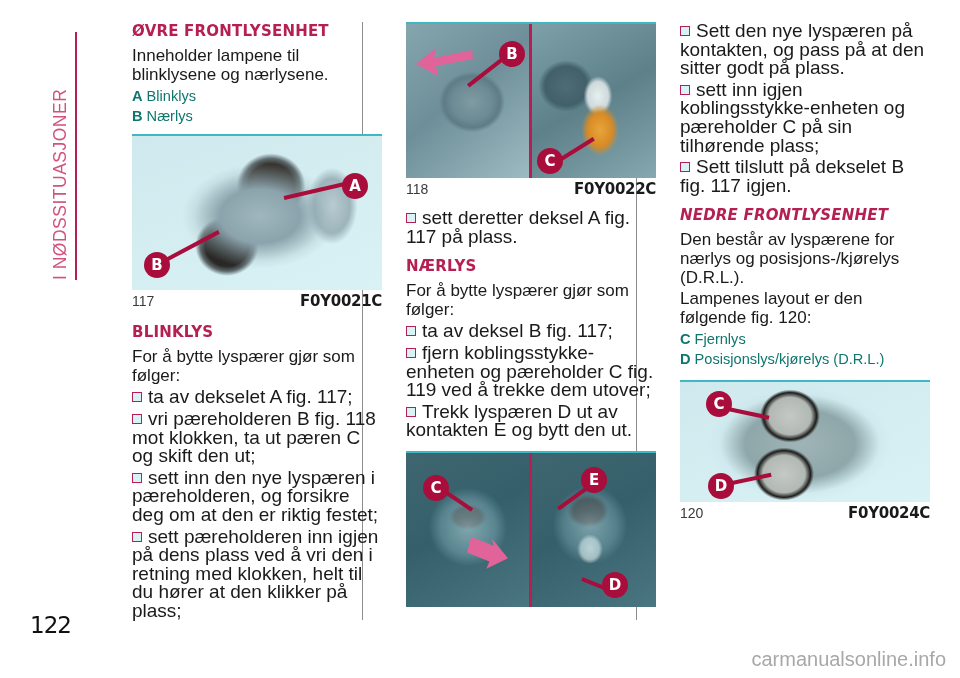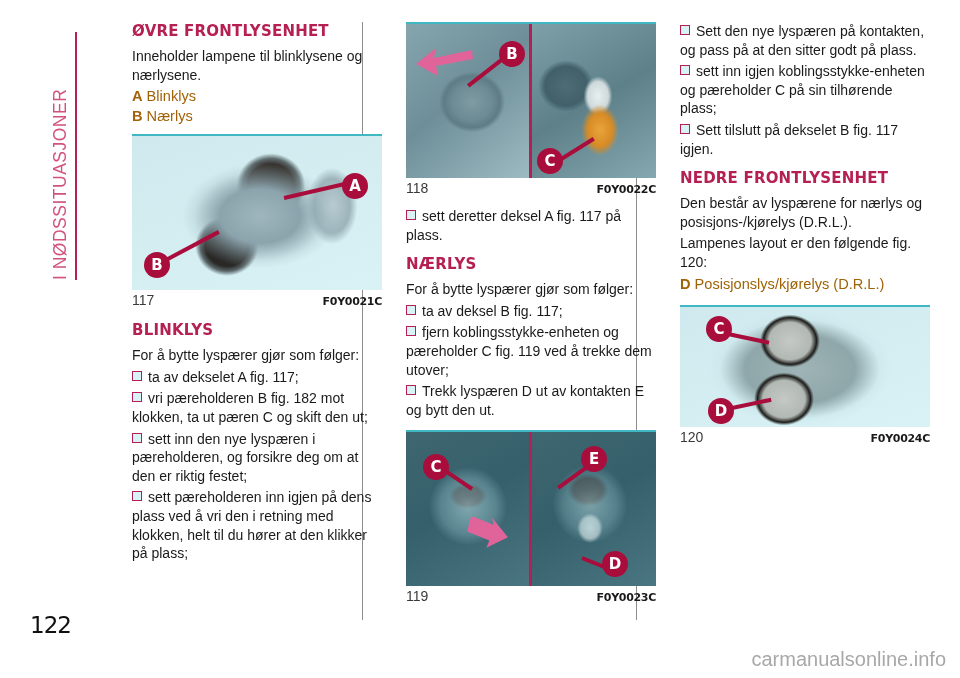--- a/index.html
+++ b/index.html
@@ -91,38 +91,38 @@
   h2.sec-title {
     margin: 0 0 7px 0;
     font-size: 15px;
     font-weight: bold;
     color: #b51f52;
     letter-spacing: 0.2px;
     font-family: "DejaVu Sans", sans-serif;
   }
   p.body {
     margin: 0 0 3px 0;
-    font-size: 14px;
+    font-size: 17px;
     line-height: 18.6px;
     color: #1a1a1a;
   }
   .legend {
     margin: 0 0 1px 0;
     font-size: 14.6px;
     line-height: 19px;
-    color: #a16207;
+    color: #0f766e;
   }
   .legend b { font-weight: bold; }
 
   
   .bullet {
     position: relative;
     margin: 0 0 3px 0;
     padding-left: 0px;
-    font-size: 14px;
+    font-size: 19px;
     line-height: 18.6px;
     color: #1a1a1a;
   }
   .bullet .sq {
     display: inline-block;
     width: 8px;
     height: 8px;
     border: 1.6px solid #b51f52;
     background: #d8f2f5;
     margin-right: 6px;
@@ -144,21 +144,21 @@
     background: #d8f2f5;
   }
   .fig-caption {
     display: flex;
     justify-content: space-between;
     align-items: baseline;
     padding-top: 2px;
   }
   .fig-num { font-size: 14px; color: #3a3a3a; }
   .fig-code {
-    font-size: 11px;
+    font-size: 15px;
     font-weight: bold;
     color: #1a1a1a;
     font-family: "DejaVu Sans", sans-serif;
     letter-spacing: -0.3px;
   }
 
   
   .callout {
     position: absolute;
     width: 26px; height: 26px;
@@ -280,21 +280,21 @@
     </div>
   </div>
 
   <h2 class="sec-title" style="margin-top:13px;">BLINKLYS</h2>
   <p class="body">For å bytte lyspærer gjør som følger:</p>
 
   <p class="bullet">
     <span class="sq"></span><span>ta av dekselet A fig. 117;</span>
   </p>
   <p class="bullet">
-    <span class="sq"></span><span>vri pæreholderen B fig. 182 mot klokken, ta ut pæren C og skift den ut;</span>
+    <span class="sq"></span><span>vri pæreholderen B fig. 118 mot klokken, ta ut pæren C og skift den ut;</span>
   </p>
   <p class="bullet">
     <span class="sq"></span><span>sett inn den nye lyspæren i pæreholderen, og forsikre deg om at den er riktig festet;</span>
   </p>
   <p class="bullet">
     <span class="sq"></span><span>sett pæreholderen inn igjen på dens plass ved å vri den i retning med klokken, helt til du hører at den klikker på plass;</span>
   </p>
 </div>
 
 <div class="column" id="col-2">
@@ -352,43 +352,43 @@
       <svg class="parrow" style="left:56px; top:85px;" width="50" height="42" viewBox="0 0 50 42">
         <path d="M4 6 L28 6 L24 0 L46 12 L30 30 L30 22 L6 22 Z" fill="#e0649a" transform="rotate(22 25 16)"></path>
       </svg>
 
       <div class="leader" style="left:152px; top:54px; width:36px; transform:rotate(-36deg);"></div>
       <div class="callout" style="left:175px; top:14px;">E</div>
 
       <div class="leader" style="left:176px; top:124px; width:24px; transform:rotate(22deg);"></div>
       <div class="callout" style="left:196px; top:119px;">D</div>
     </div>
-    <div class="fig-caption">
-      <span class="fig-num">119</span>
-      <span class="fig-code">F0Y0023C</span>
-    </div>
   </div>
 </div>
 
 <div class="column" id="col-3">
 
   <p class="bullet">
     <span class="sq"></span><span>Sett den nye lyspæren på kontakten, og pass på at den sitter godt på plass.</span>
   </p>
   <p class="bullet">
     <span class="sq"></span><span>sett inn igjen koblingsstykke-enheten og pæreholder C på sin tilhørende plass;</span>
   </p>
   <p class="bullet">
     <span class="sq"></span><span>Sett tilslutt på dekselet B fig. 117 igjen.</span>
   </p>
 
-  <h2 class="sec-title" style="margin-top:11px;">NEDRE FRONTLYSENHET</h2>
+  <h2 class="sec-title" style="margin-top:11px;font-style:italic;">NEDRE FRONTLYSENHET</h2>
   <p class="body">Den består av lyspærene for nærlys og posisjons-/kjørelys (D.R.L.).</p>
   <p class="body">Lampenes layout er den følgende fig. 120:</p>
 
+  <p class="legend">
+    <b>C</b>
+    <span>Fjernlys</span>
+  </p>
   <p class="legend">
     <b>D</b>
     <span>Posisjonslys/kjørelys (D.R.L.)</span>
   </p>
 
   <div class="figure" style="margin-top:11px;">
     <div class="fig-topline"></div>
     <div class="fig-img photo-120">
       <div class="leader" style="left:48px; top:25px; width:42px; transform:rotate(12deg);"></div>
       <div class="callout" style="left:26px; top:9px;">C</div>

